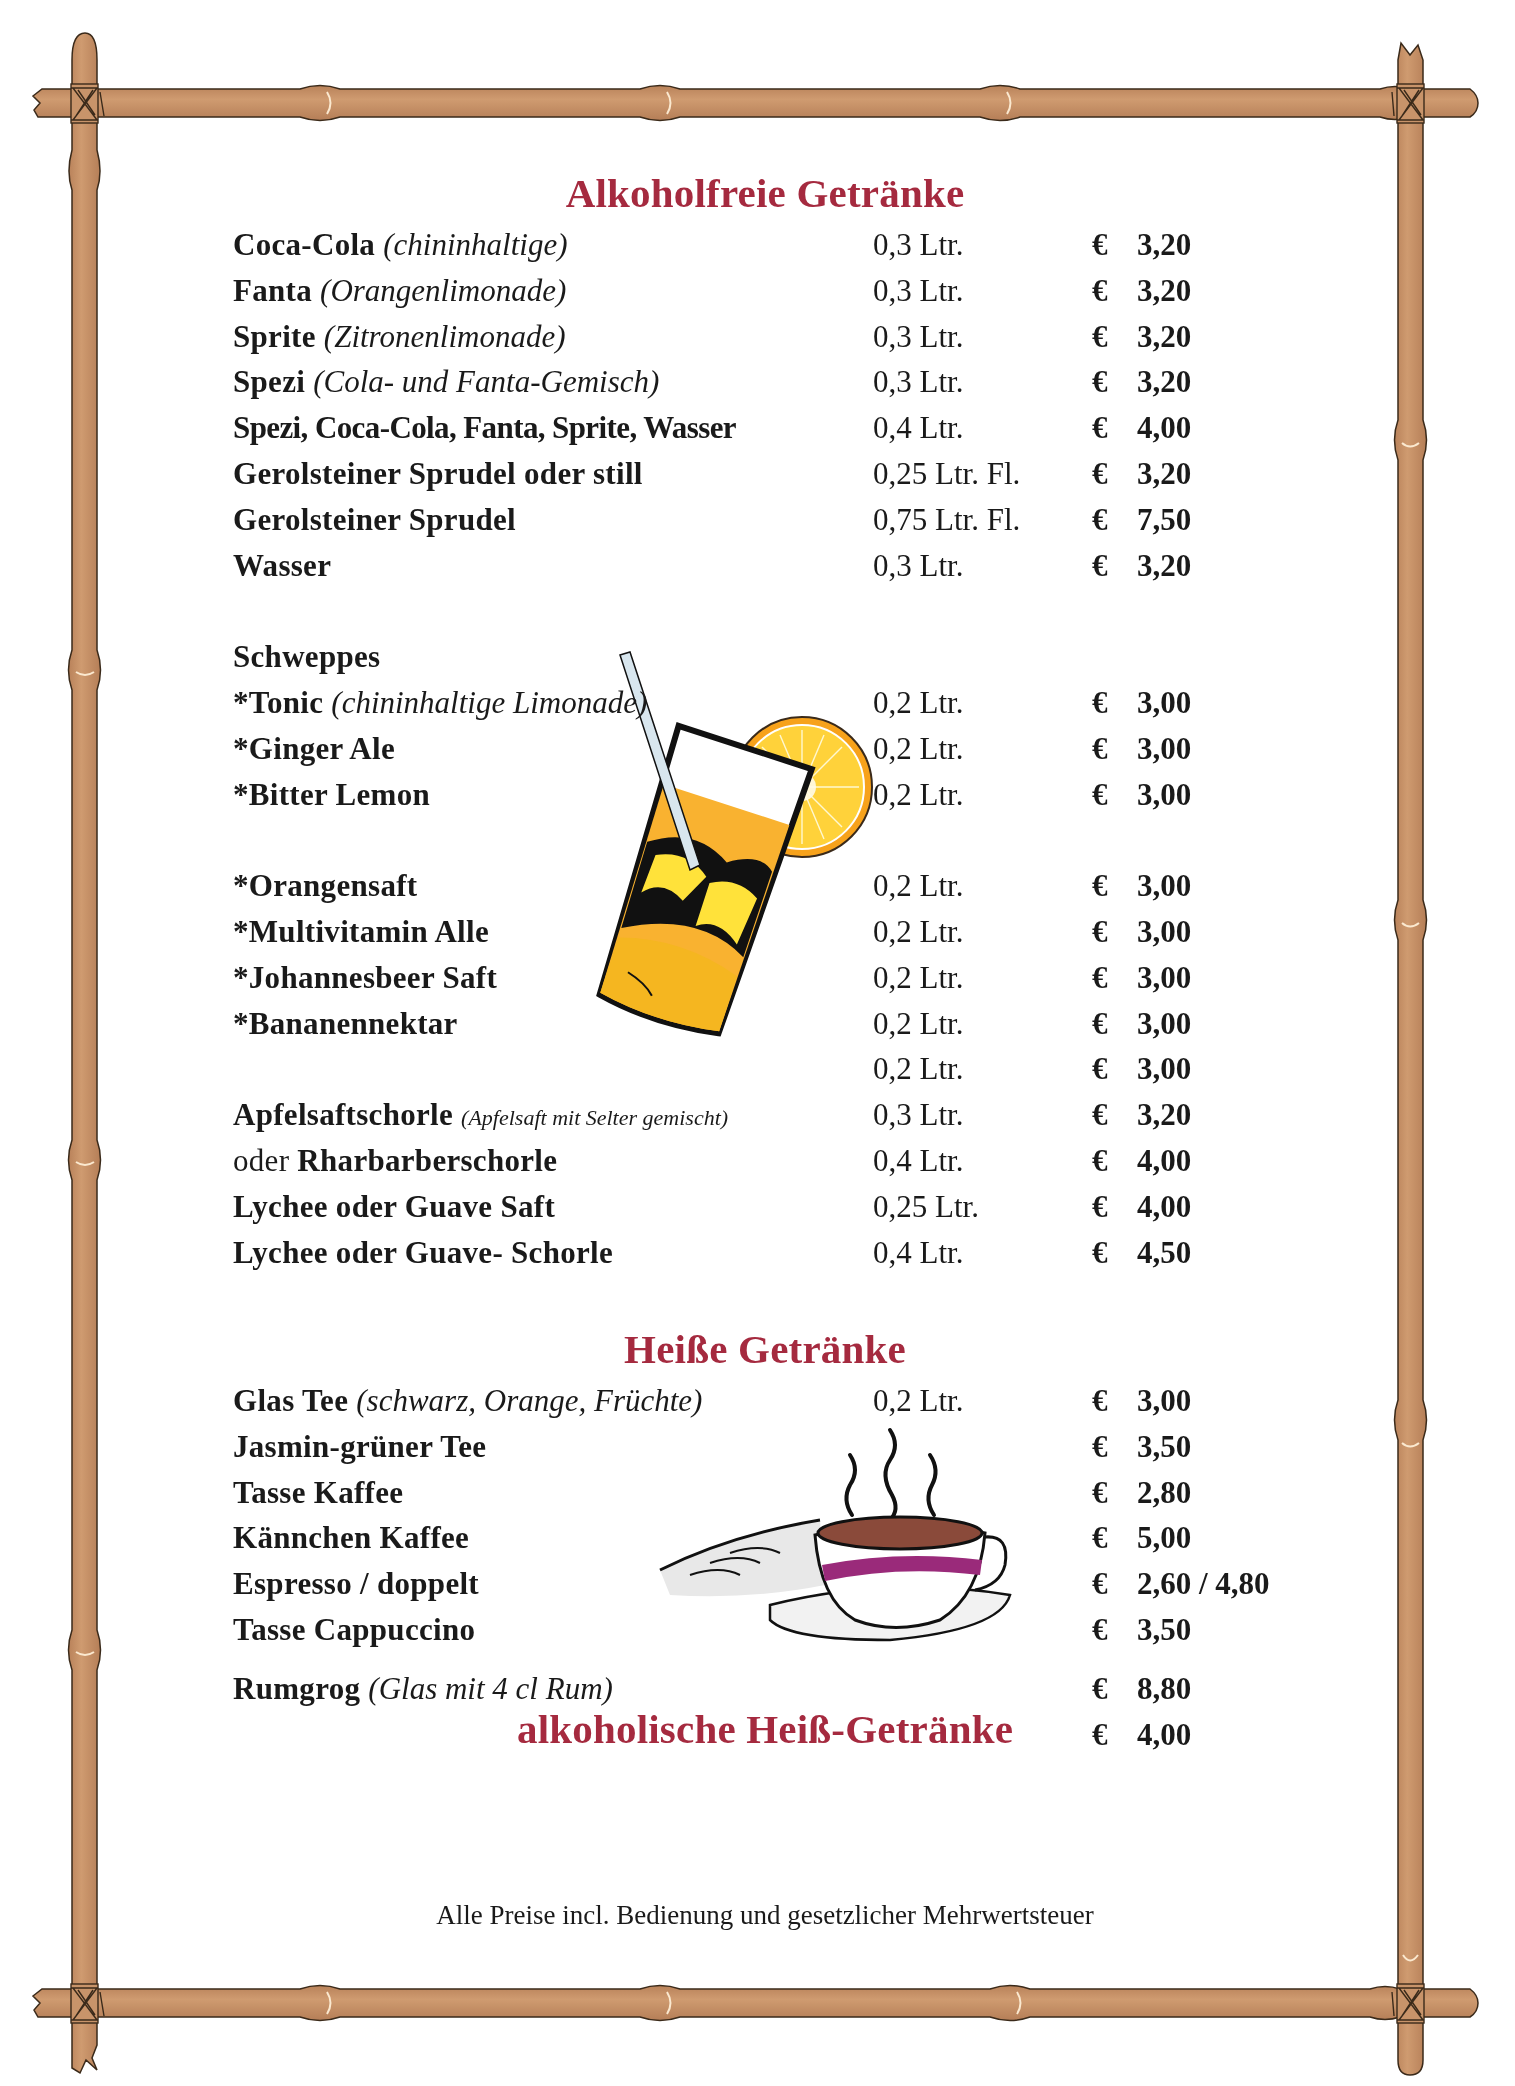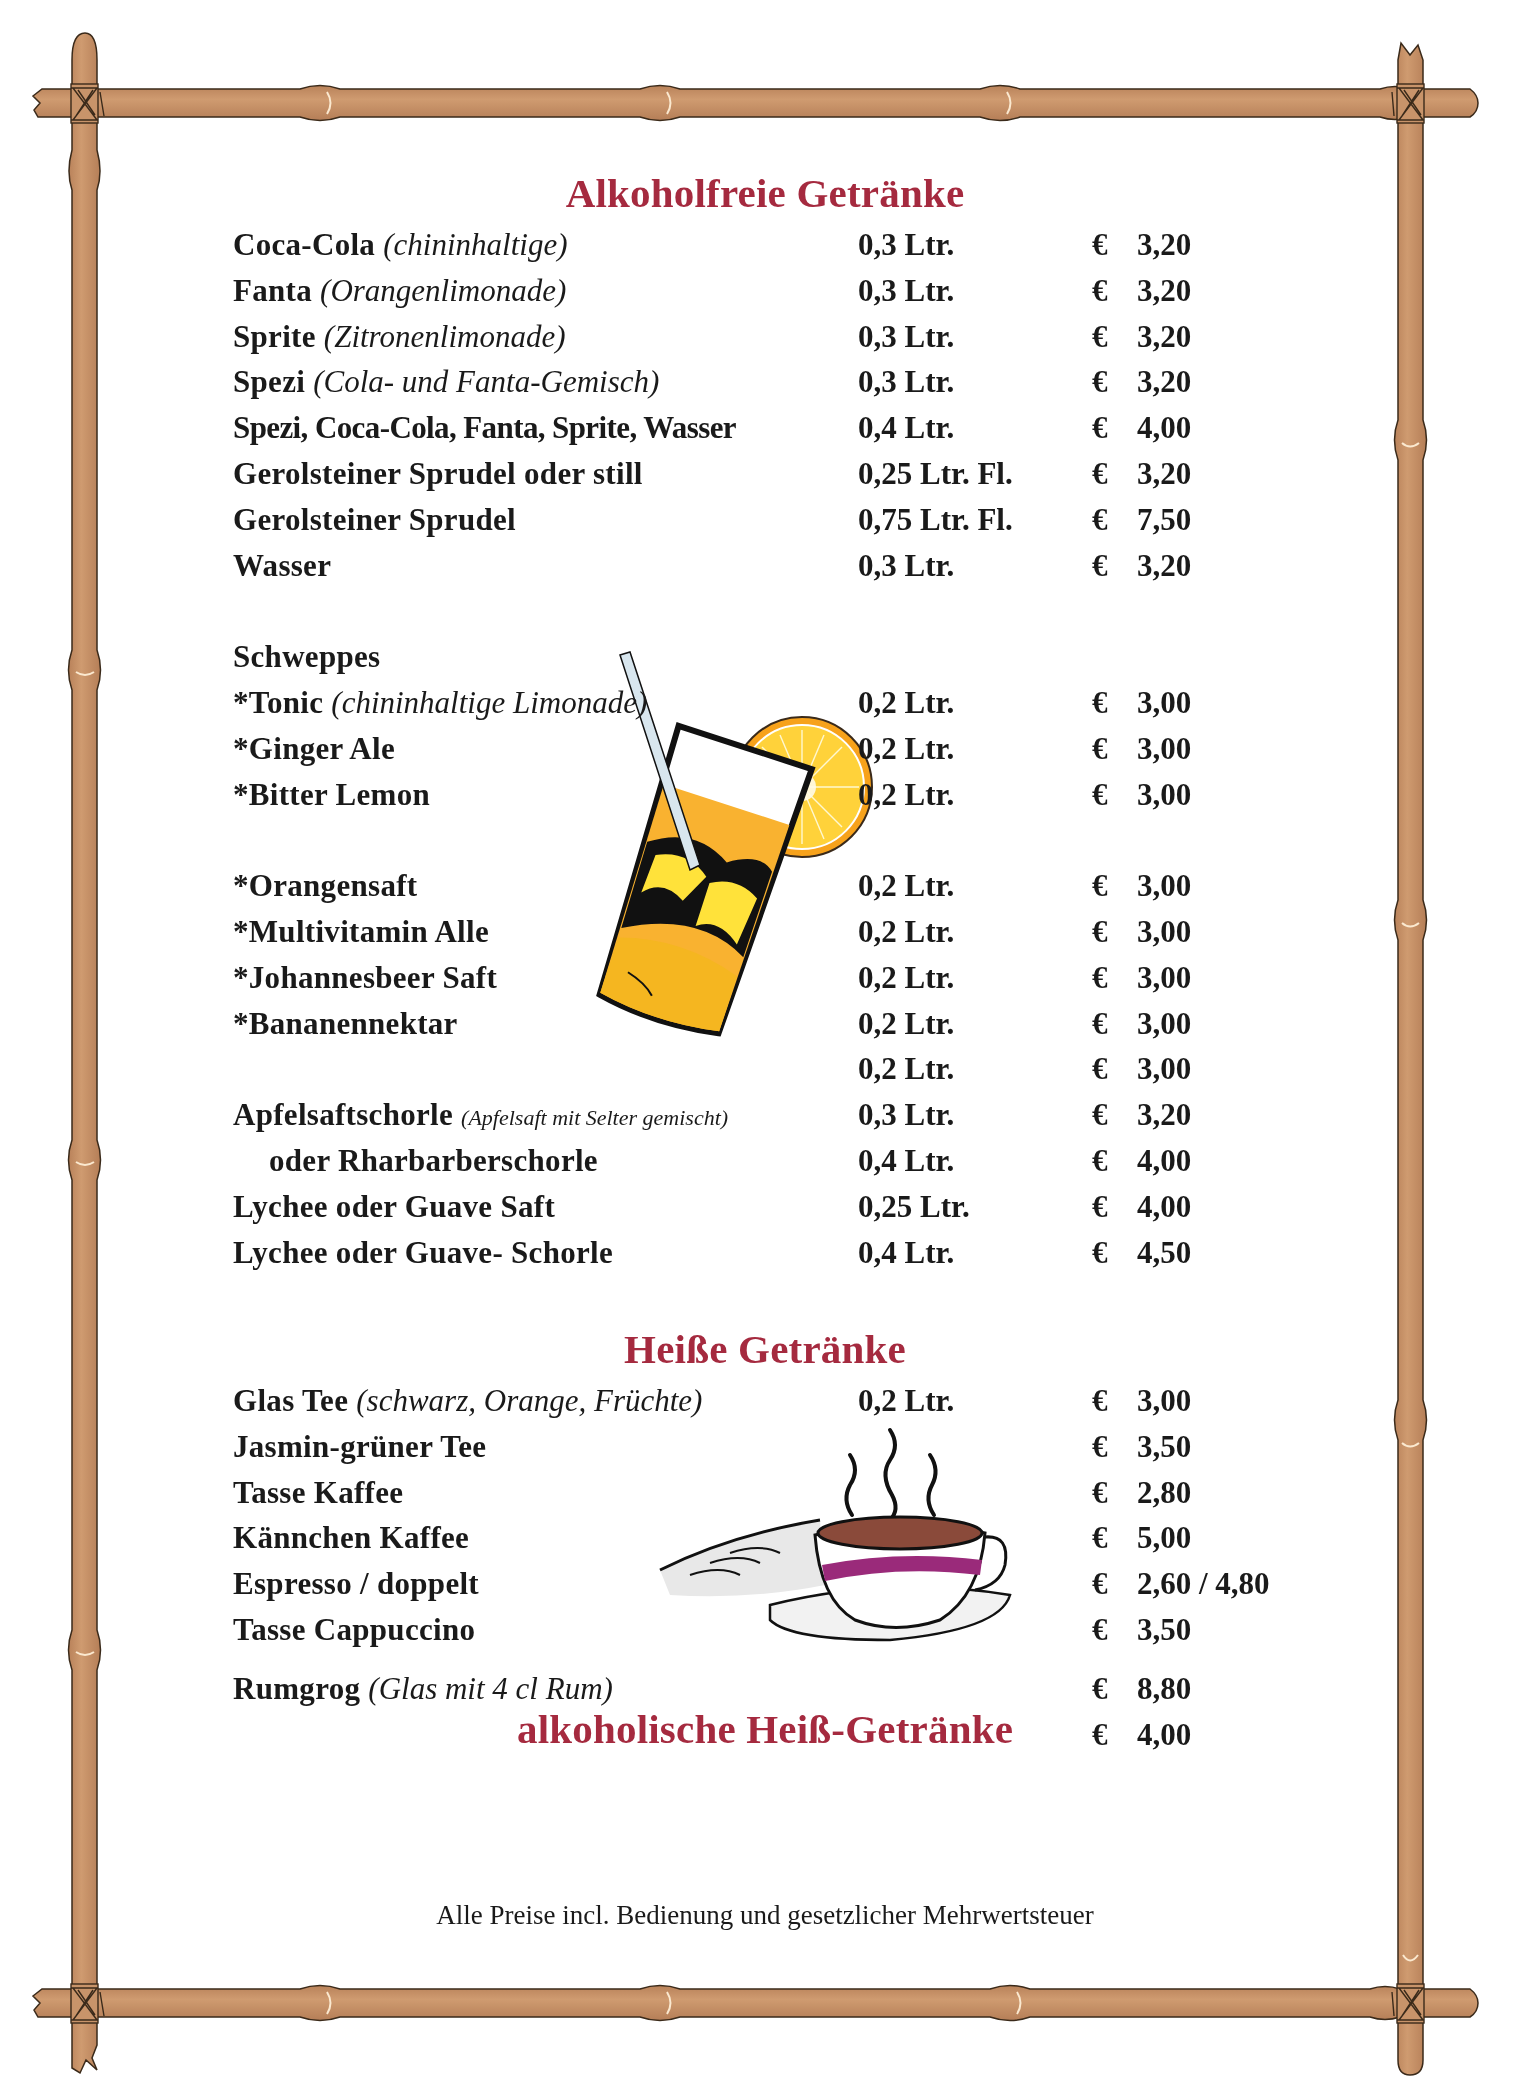--- a/index.html
+++ b/index.html
@@ -13,22 +13,22 @@
   .section-title {
     position: absolute; left: 0; width: 1530px; text-align: center;
     font-weight: bold; font-size: 41px; color: #a52a3f; line-height: 50px;
     letter-spacing: 0.2px;
   }
   .rows { position: absolute; left: 233px; width: 1200px; }
   .row { position: relative; height: 45.8px; line-height: 45.8px; font-size: 31px; white-space: nowrap; }
   .row .name { position: absolute; left: 0; font-weight: bold; letter-spacing: 0.3px; }
   .row .name .note { font-weight: normal; font-style: italic; letter-spacing: 0; }
   .row .name .note.small { font-size: 22px; margin-top: 39px; }
-  .row .name .pre { font-weight: bold; margin-left: 36px; }
-  .row .vol { position: absolute; left: 625px; font-weight: bold; }
+  .row .name .pre { font-weight: normal; }
+  .row .vol { position: absolute; left: 640px; font-weight: normal; }
   .row .eur { position: absolute; left: 859px; font-weight: bold; }
   .row .price { position: absolute; left: 904px; font-weight: bold; }
   .footer {
     position: absolute; left: 0; width: 1530px; text-align: center;
     top: 1897px; font-size: 27px; line-height: 36px; color: #1a1a1a;
   }
   .illus { position: absolute; }
 </style>
 </head>
 <body>

